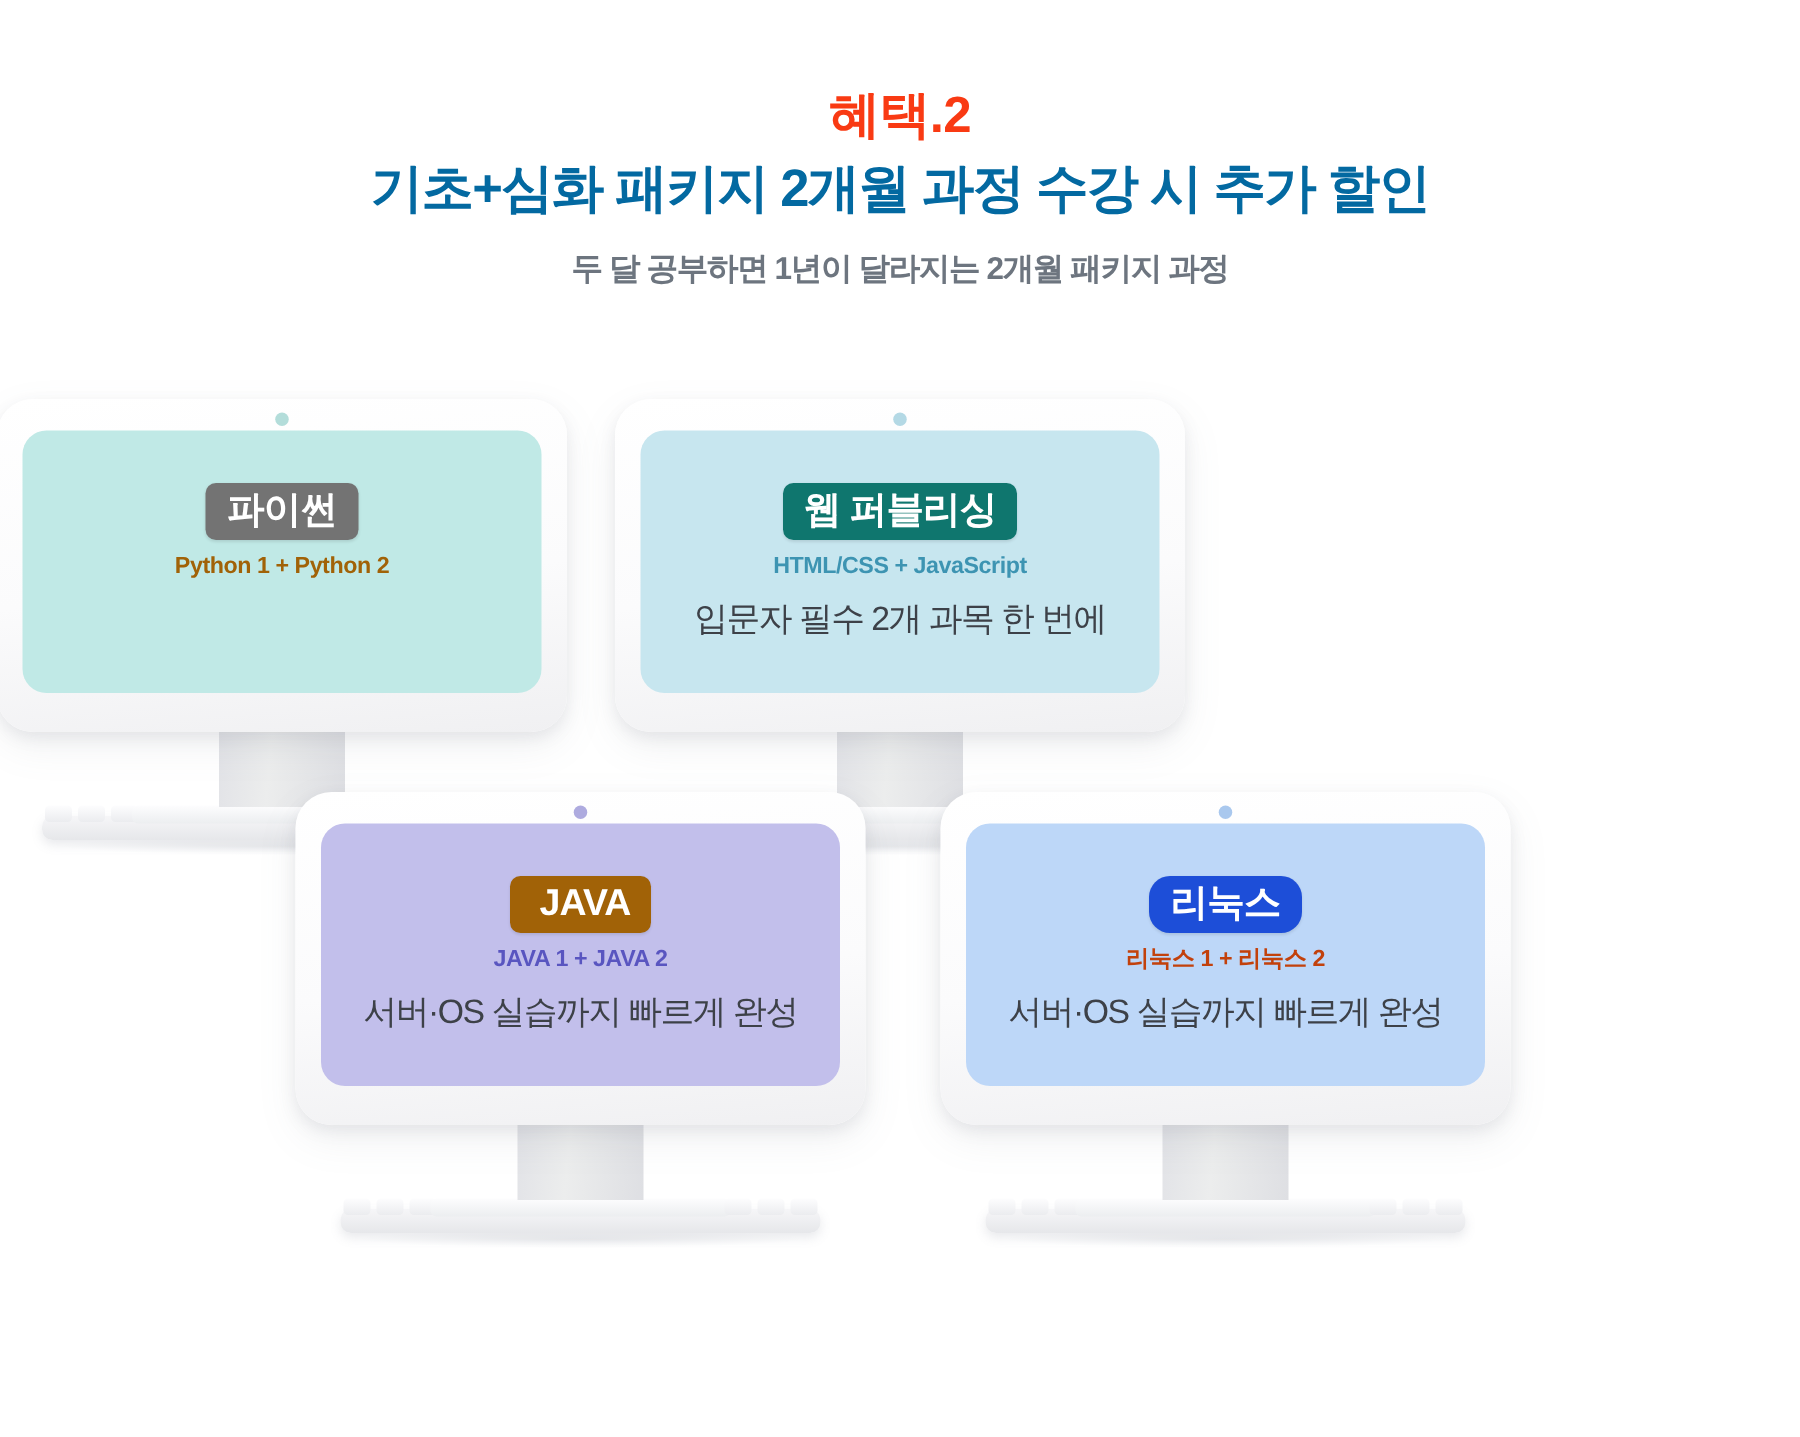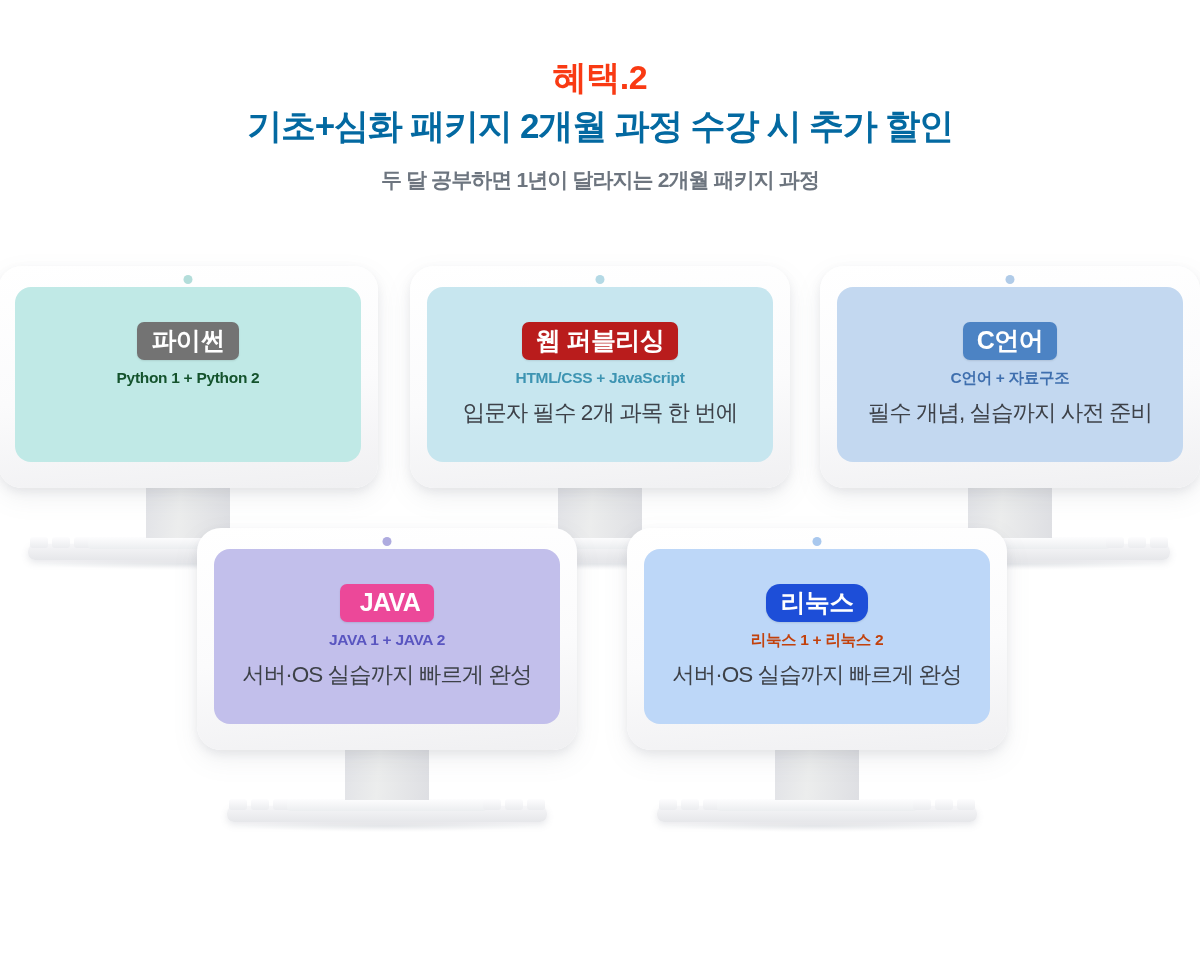--- a/index.html
+++ b/index.html
@@ -241,88 +241,66 @@
         <div class="kbd-long"></div>
         <div class="key k4"></div>
         <div class="key k5"></div>
         <div class="key k6"></div>
       </div>
       <div class="neck"></div>
       <div class="bezel">
         <div class="cam" style="background: rgb(179, 221, 218);"></div>
         <div class="screen" style="background: rgb(192, 233, 230);">
           <div class="badge" style="background: #737373;">파이썬</div>
-          <div class="sub" style="color: #14532d;">Python 1 + Python 2</div>
+          <div class="sub" style="color: #a16207;">Python 1 + Python 2</div>
         </div>
       </div>
     </div>
 
     <div class="monitor row-back" id="m1" style="left:410px; top:266px;">
       <div class="floor-shadow"></div>
       <div class="kbd">
         <div class="kbd-base"></div>
         <div class="key k1"></div>
         <div class="key k2"></div>
         <div class="key k3"></div>
         <div class="kbd-long"></div>
         <div class="key k4"></div>
         <div class="key k5"></div>
         <div class="key k6"></div>
       </div>
       <div class="neck"></div>
       <div class="bezel">
         <div class="cam" style="background: rgb(180, 217, 229);"></div>
         <div class="screen" style="background: rgb(199, 230, 239);">
-          <div class="badge" style="background: #b91c1c;">웹 퍼블리싱</div>
+          <div class="badge" style="background: #0f766e;">웹 퍼블리싱</div>
           <div class="sub" style="color: rgb(61, 148, 178);">HTML/CSS + JavaScript</div>
           <div class="desc">입문자 필수 2개 과목 한 번에</div>
         </div>
       </div>
     </div>
 
-    <div class="monitor row-back" id="m2" style="left:820px; top:266px;">
-      <div class="floor-shadow"></div>
-      <div class="kbd">
-        <div class="kbd-base"></div>
-        <div class="key k1"></div>
-        <div class="key k2"></div>
-        <div class="key k3"></div>
-        <div class="kbd-long"></div>
-        <div class="key k4"></div>
-        <div class="key k5"></div>
-        <div class="key k6"></div>
-      </div>
-      <div class="neck"></div>
-      <div class="bezel">
-        <div class="cam" style="background: rgb(176, 203, 232);"></div>
-        <div class="screen" style="background: rgb(195, 216, 240);">
-          <div class="badge" style="background: rgb(76, 131, 196);">C언어</div>
-          <div class="sub" style="color: rgb(63, 111, 174);">C언어 + 자료구조</div>
-          <div class="desc">필수 개념, 실습까지 사전 준비</div>
-        </div>
-      </div>
-    </div>
 
     <div class="monitor row-front" id="m3" style="left:197px; top:528px;">
       <div class="floor-shadow"></div>
       <div class="kbd">
         <div class="kbd-base"></div>
         <div class="key k1"></div>
         <div class="key k2"></div>
         <div class="key k3"></div>
         <div class="kbd-long"></div>
         <div class="key k4"></div>
         <div class="key k5"></div>
         <div class="key k6"></div>
       </div>
       <div class="neck"></div>
       <div class="bezel">
         <div class="cam" style="background: rgb(174, 171, 223);"></div>
         <div class="screen" style="background: rgb(194, 191, 235);">
-          <div class="badge" style="background: #ec4899; padding-left: 20px;">JAVA</div>
+          <div class="badge" style="background: #a16207; padding-left: 20px;">JAVA</div>
           <div class="sub" style="color: rgb(89, 85, 192);">JAVA 1 + JAVA 2</div>
           <div class="desc">서버·OS 실습까지 빠르게 완성</div>
         </div>
       </div>
     </div>
 
     <div class="monitor row-front" id="m4" style="left:627px; top:528px;">
       <div class="floor-shadow"></div>
       <div class="kbd">
         <div class="kbd-base"></div>

